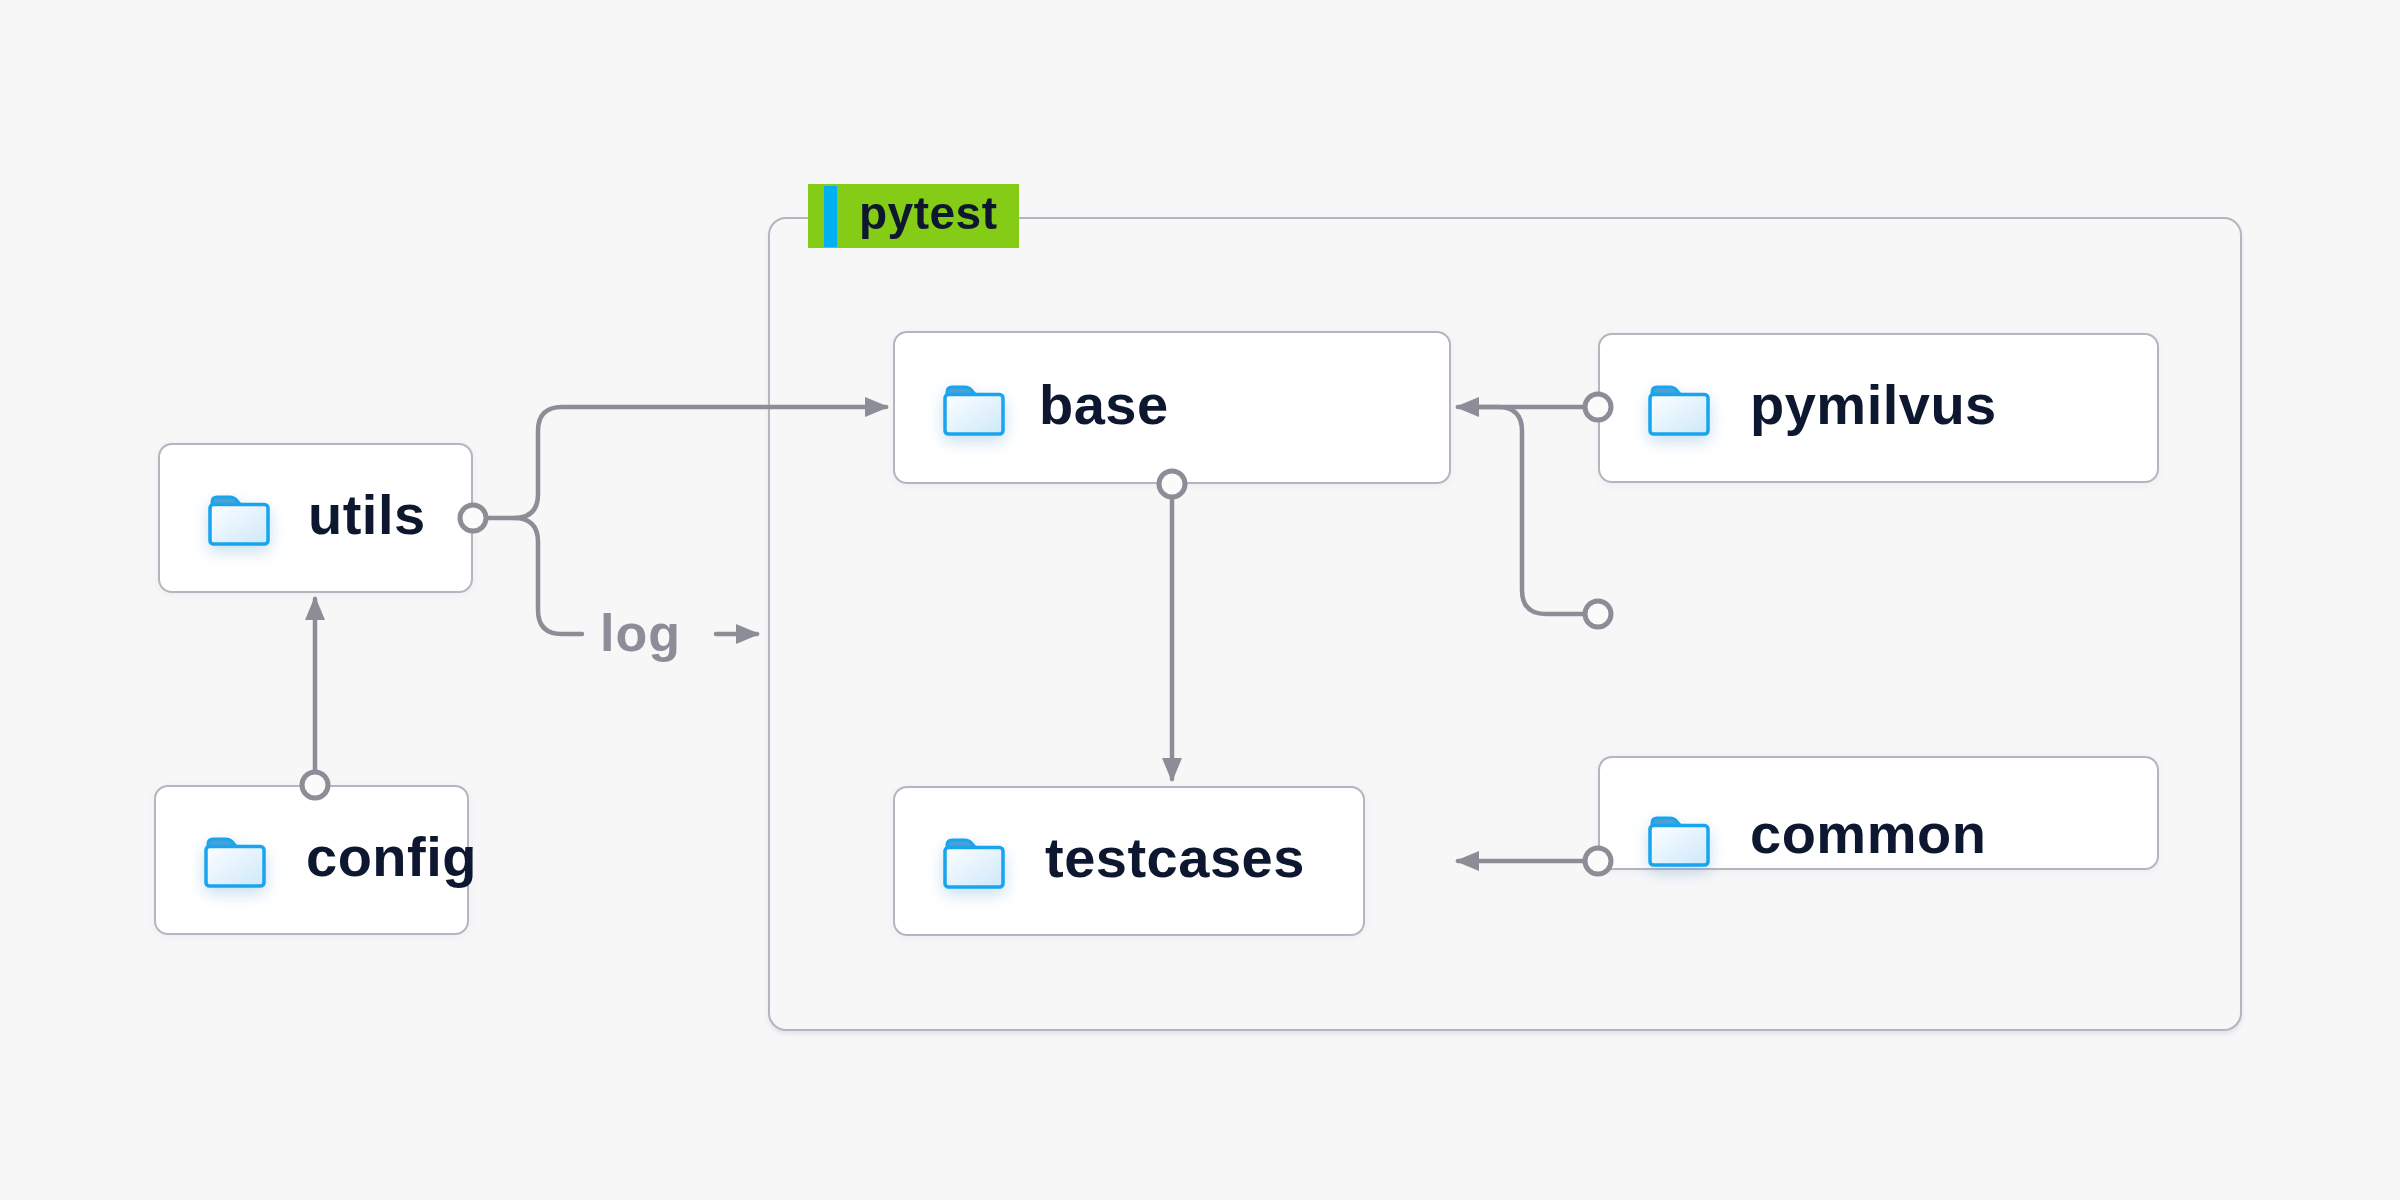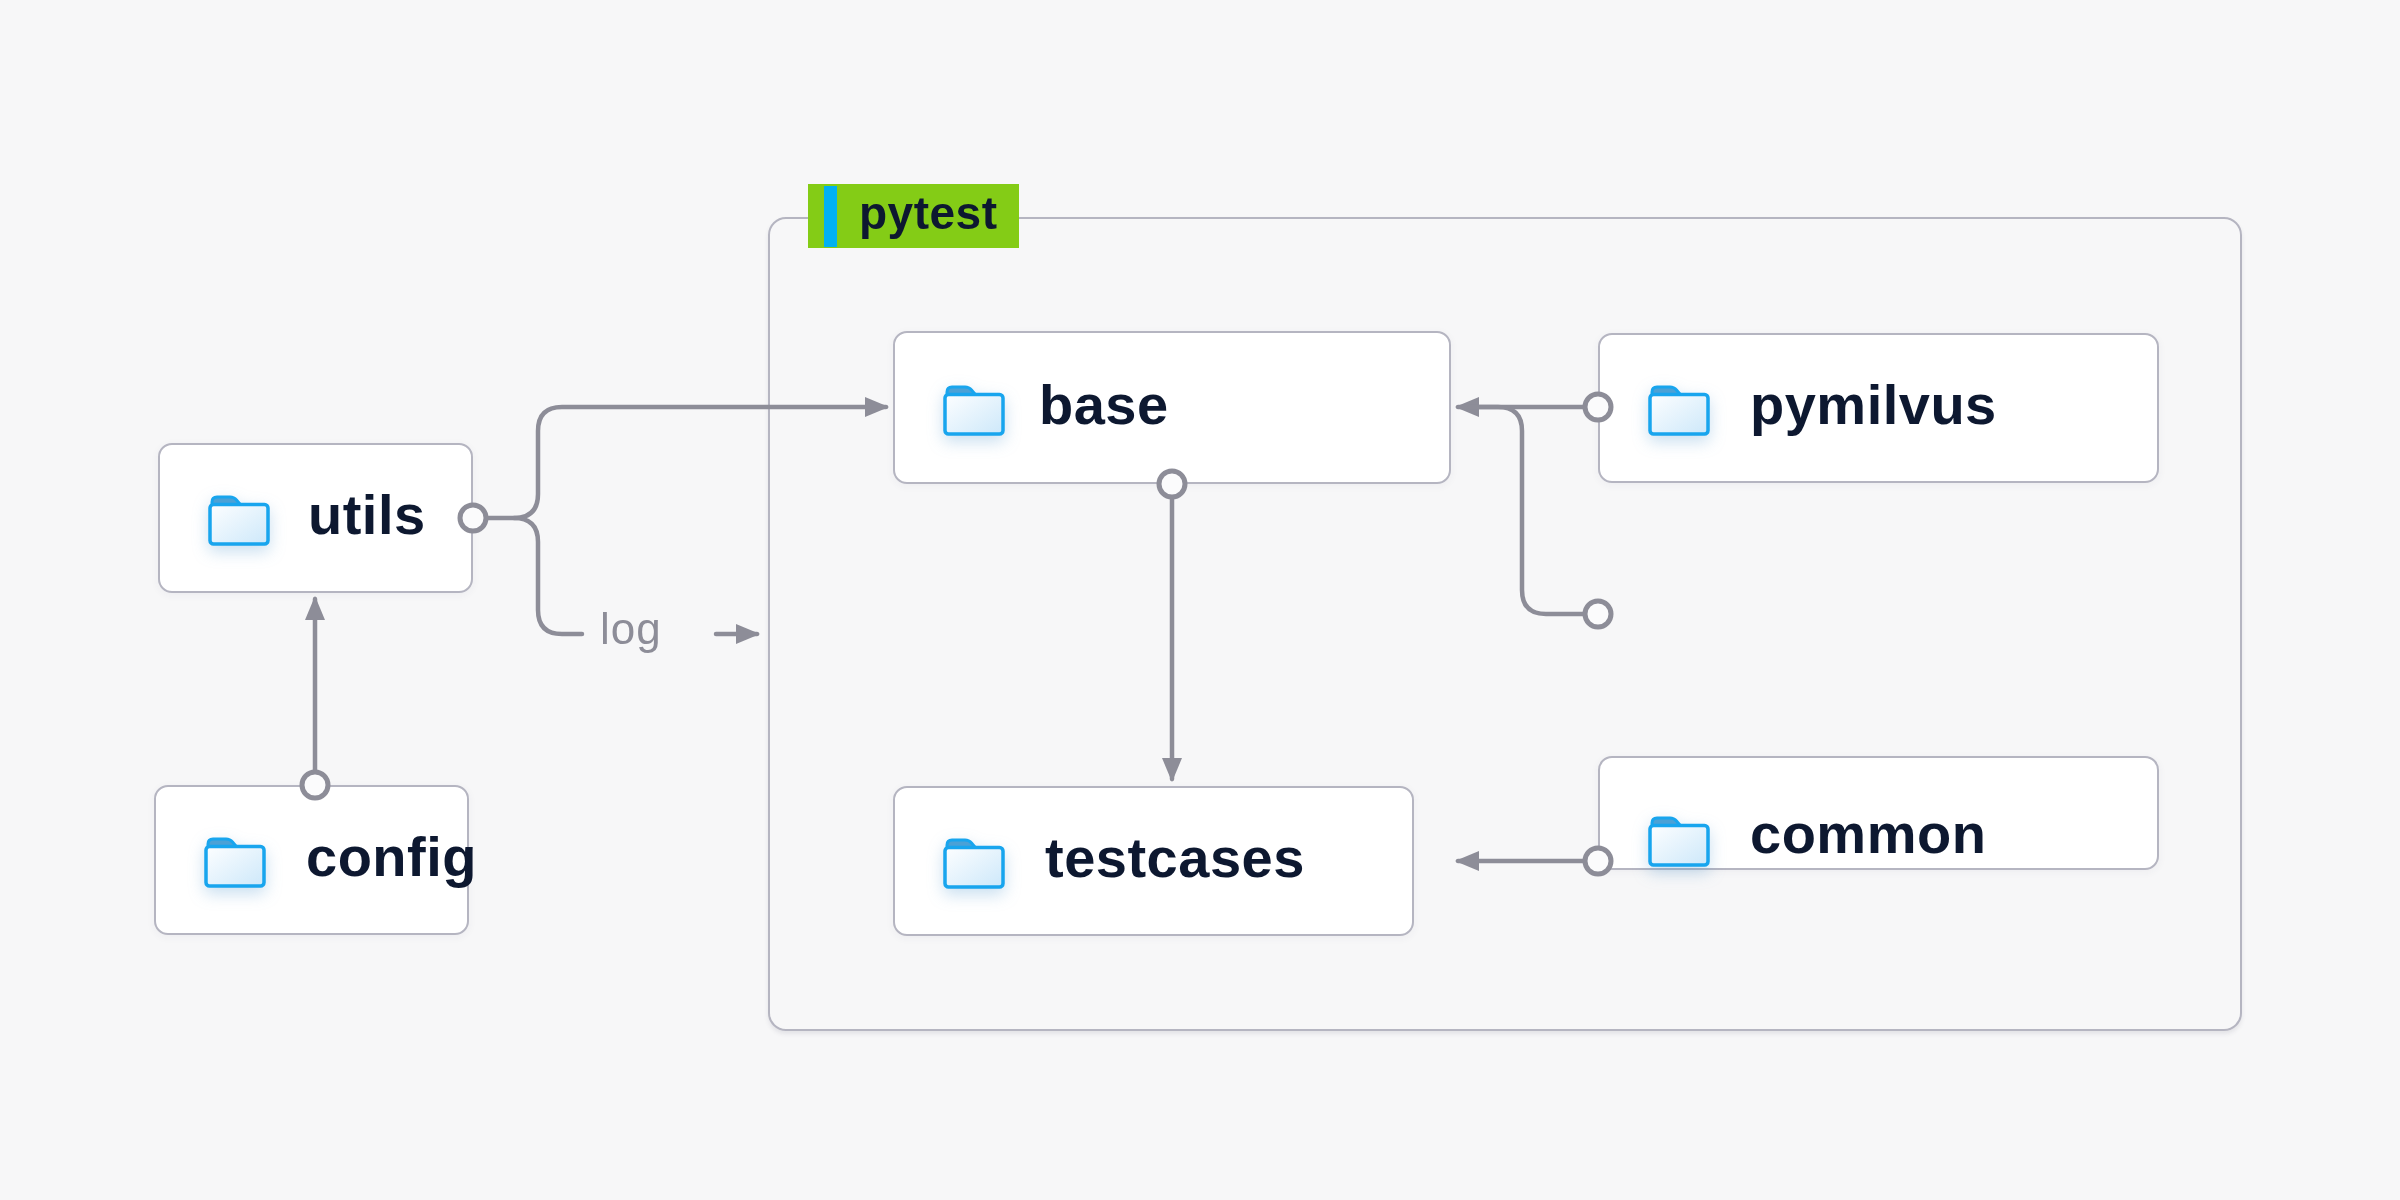--- a/index.html
+++ b/index.html
@@ -77,22 +77,22 @@
   .wires {
     position: absolute;
     left: 0; top: 0;
     width: 2400px; height: 1200px;
     z-index: 4;
     pointer-events: none;
   }
   .edge-label {
     position: absolute;
     left: 600px; top: 607px;
-    font-size: 44px;
-    font-weight: 400;
+    font-size: 52px;
+    font-weight: 700;
     color: #8d8d98;
     letter-spacing: 1px;
     line-height: 1;
     z-index: 3;
   }
 </style>
 </head>
 <body>
 
 <div class="canvas">
@@ -125,21 +125,21 @@
   </div>
 
   <div class="node" style="left:1598px; top:333px; width:561px; height:150px;">
     <svg class="folder">
         <use href="#folder-shape"></use>
       </svg>
     <span class="node-label">pymilvus</span>
   </div>
 
 
-  <div class="node" style="left:893px; top:786px; width:521px; height:150px;">
+  <div class="node" style="left:893px; top:786px; width:472px; height:150px;">
     <svg class="folder">
         <use href="#folder-shape"></use>
       </svg>
     <span class="node-label">testcases</span>
   </div>
 
   <div class="node" style="left:1598px; top:756px; width:561px; height:114px;align-items:flex-end;">
     <svg class="folder">
         <use href="#folder-shape"></use>
       </svg>

